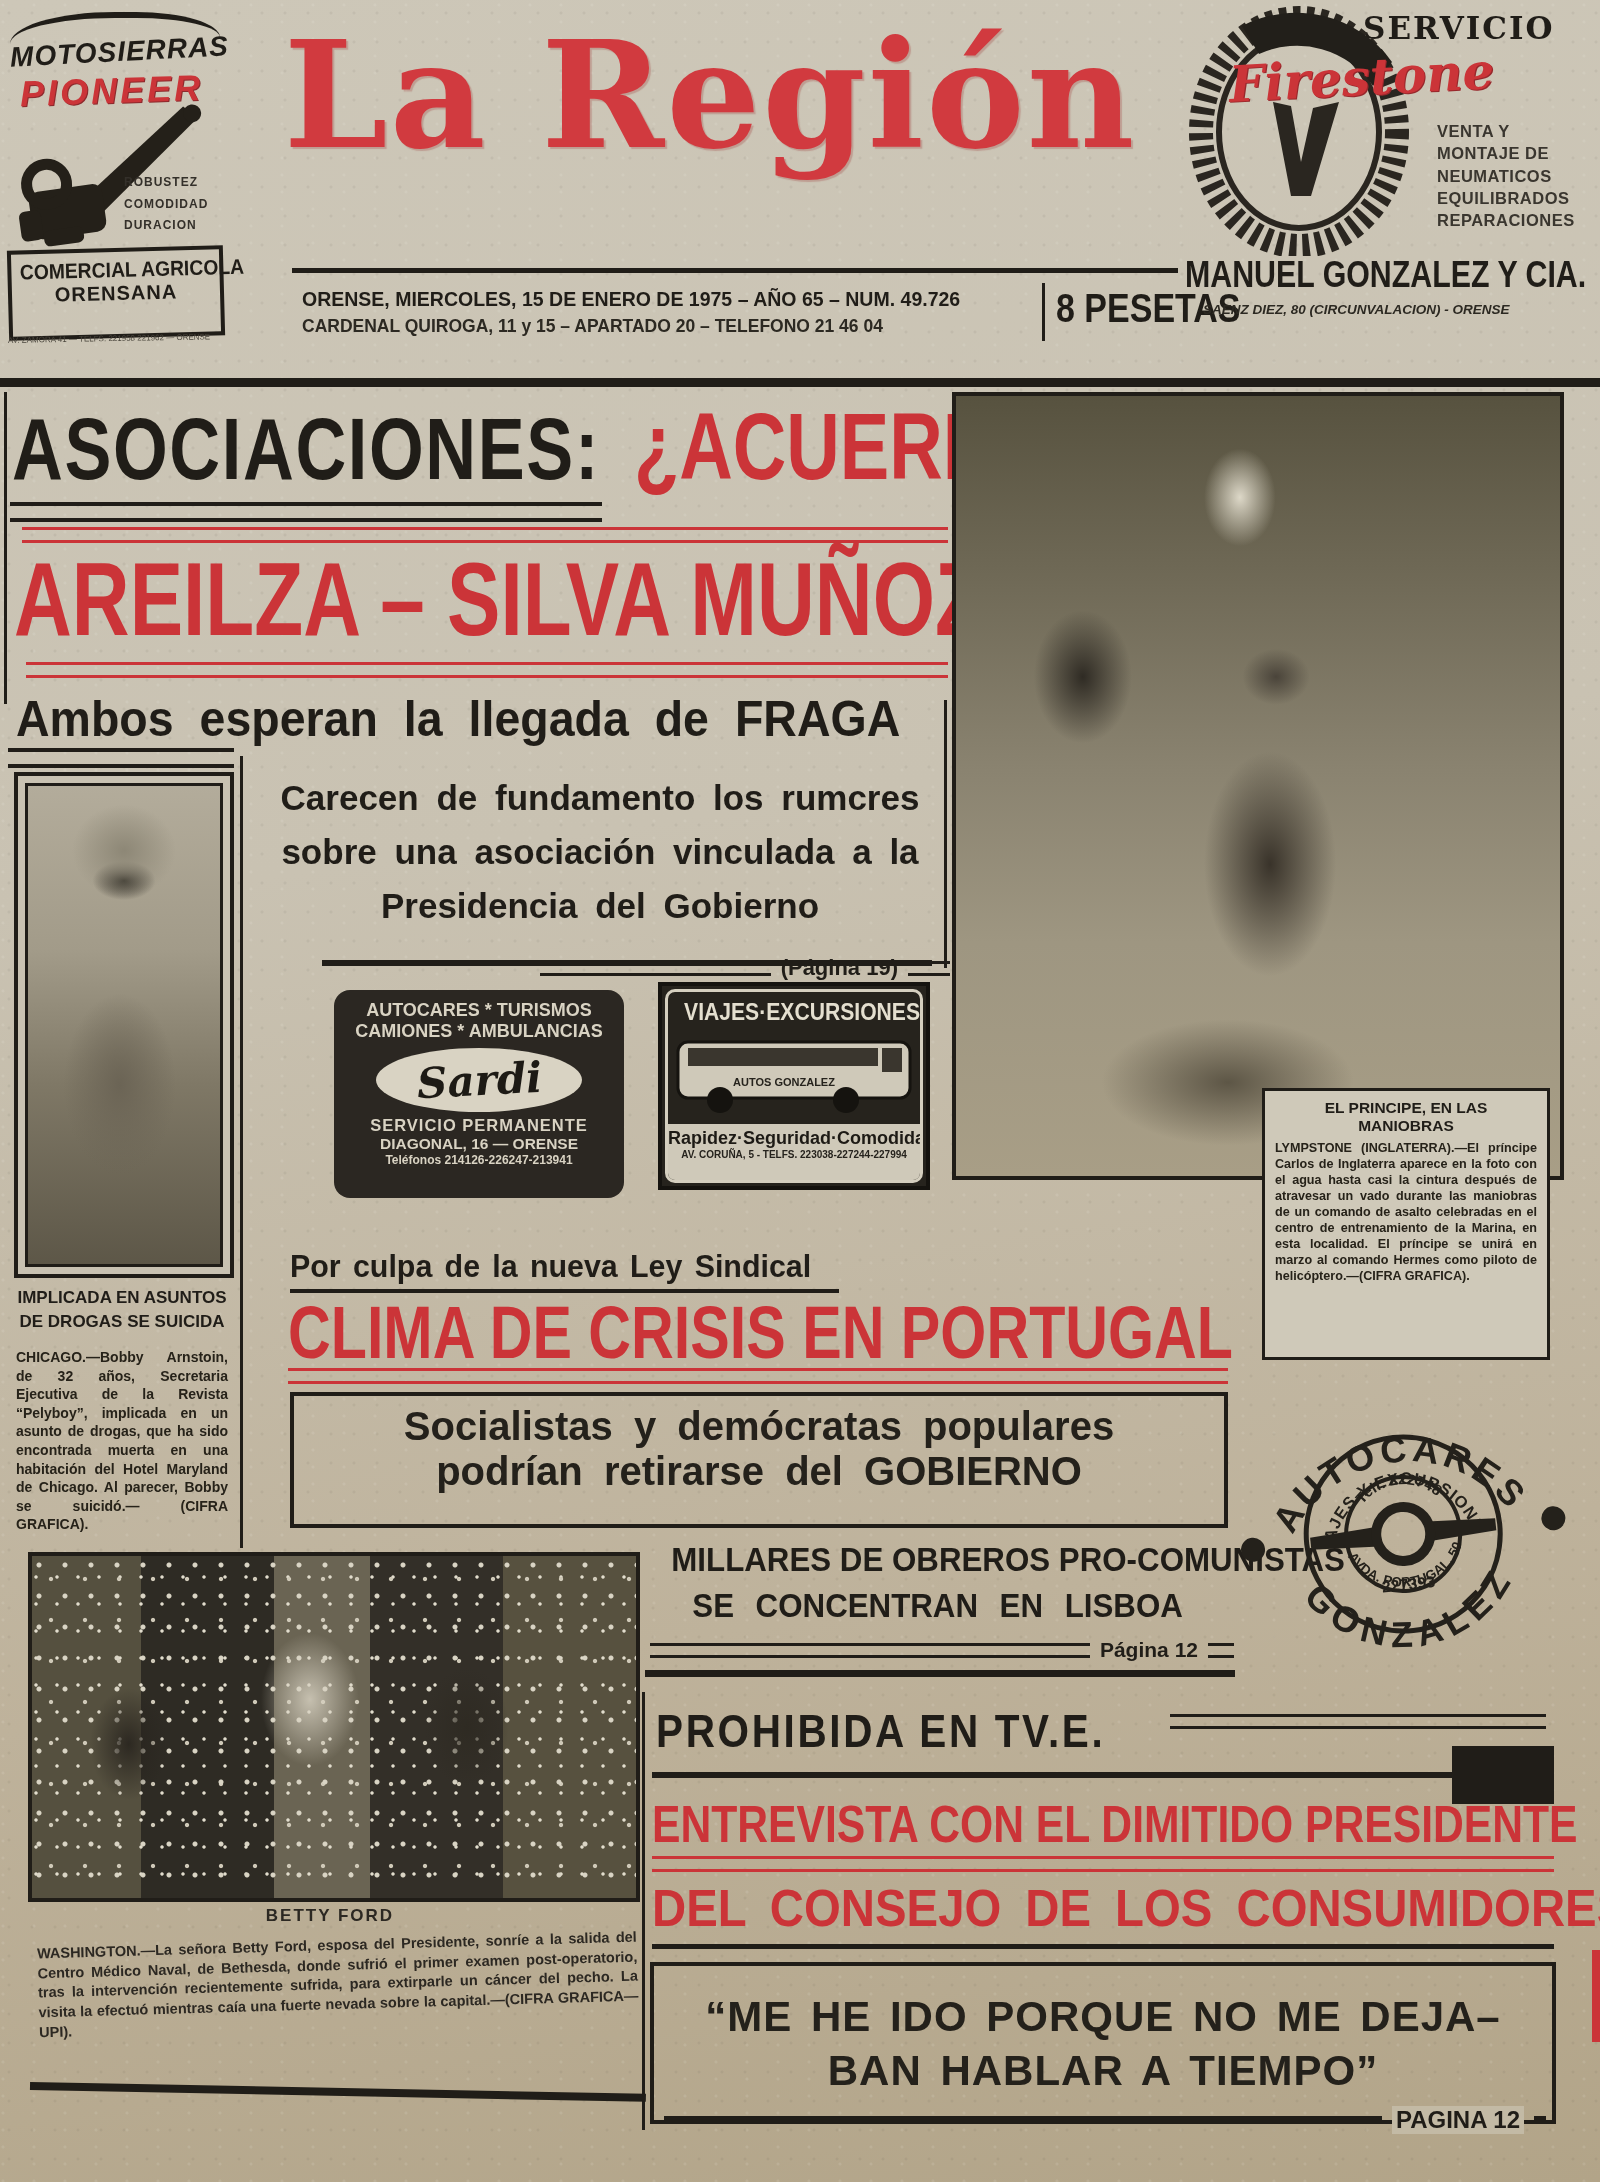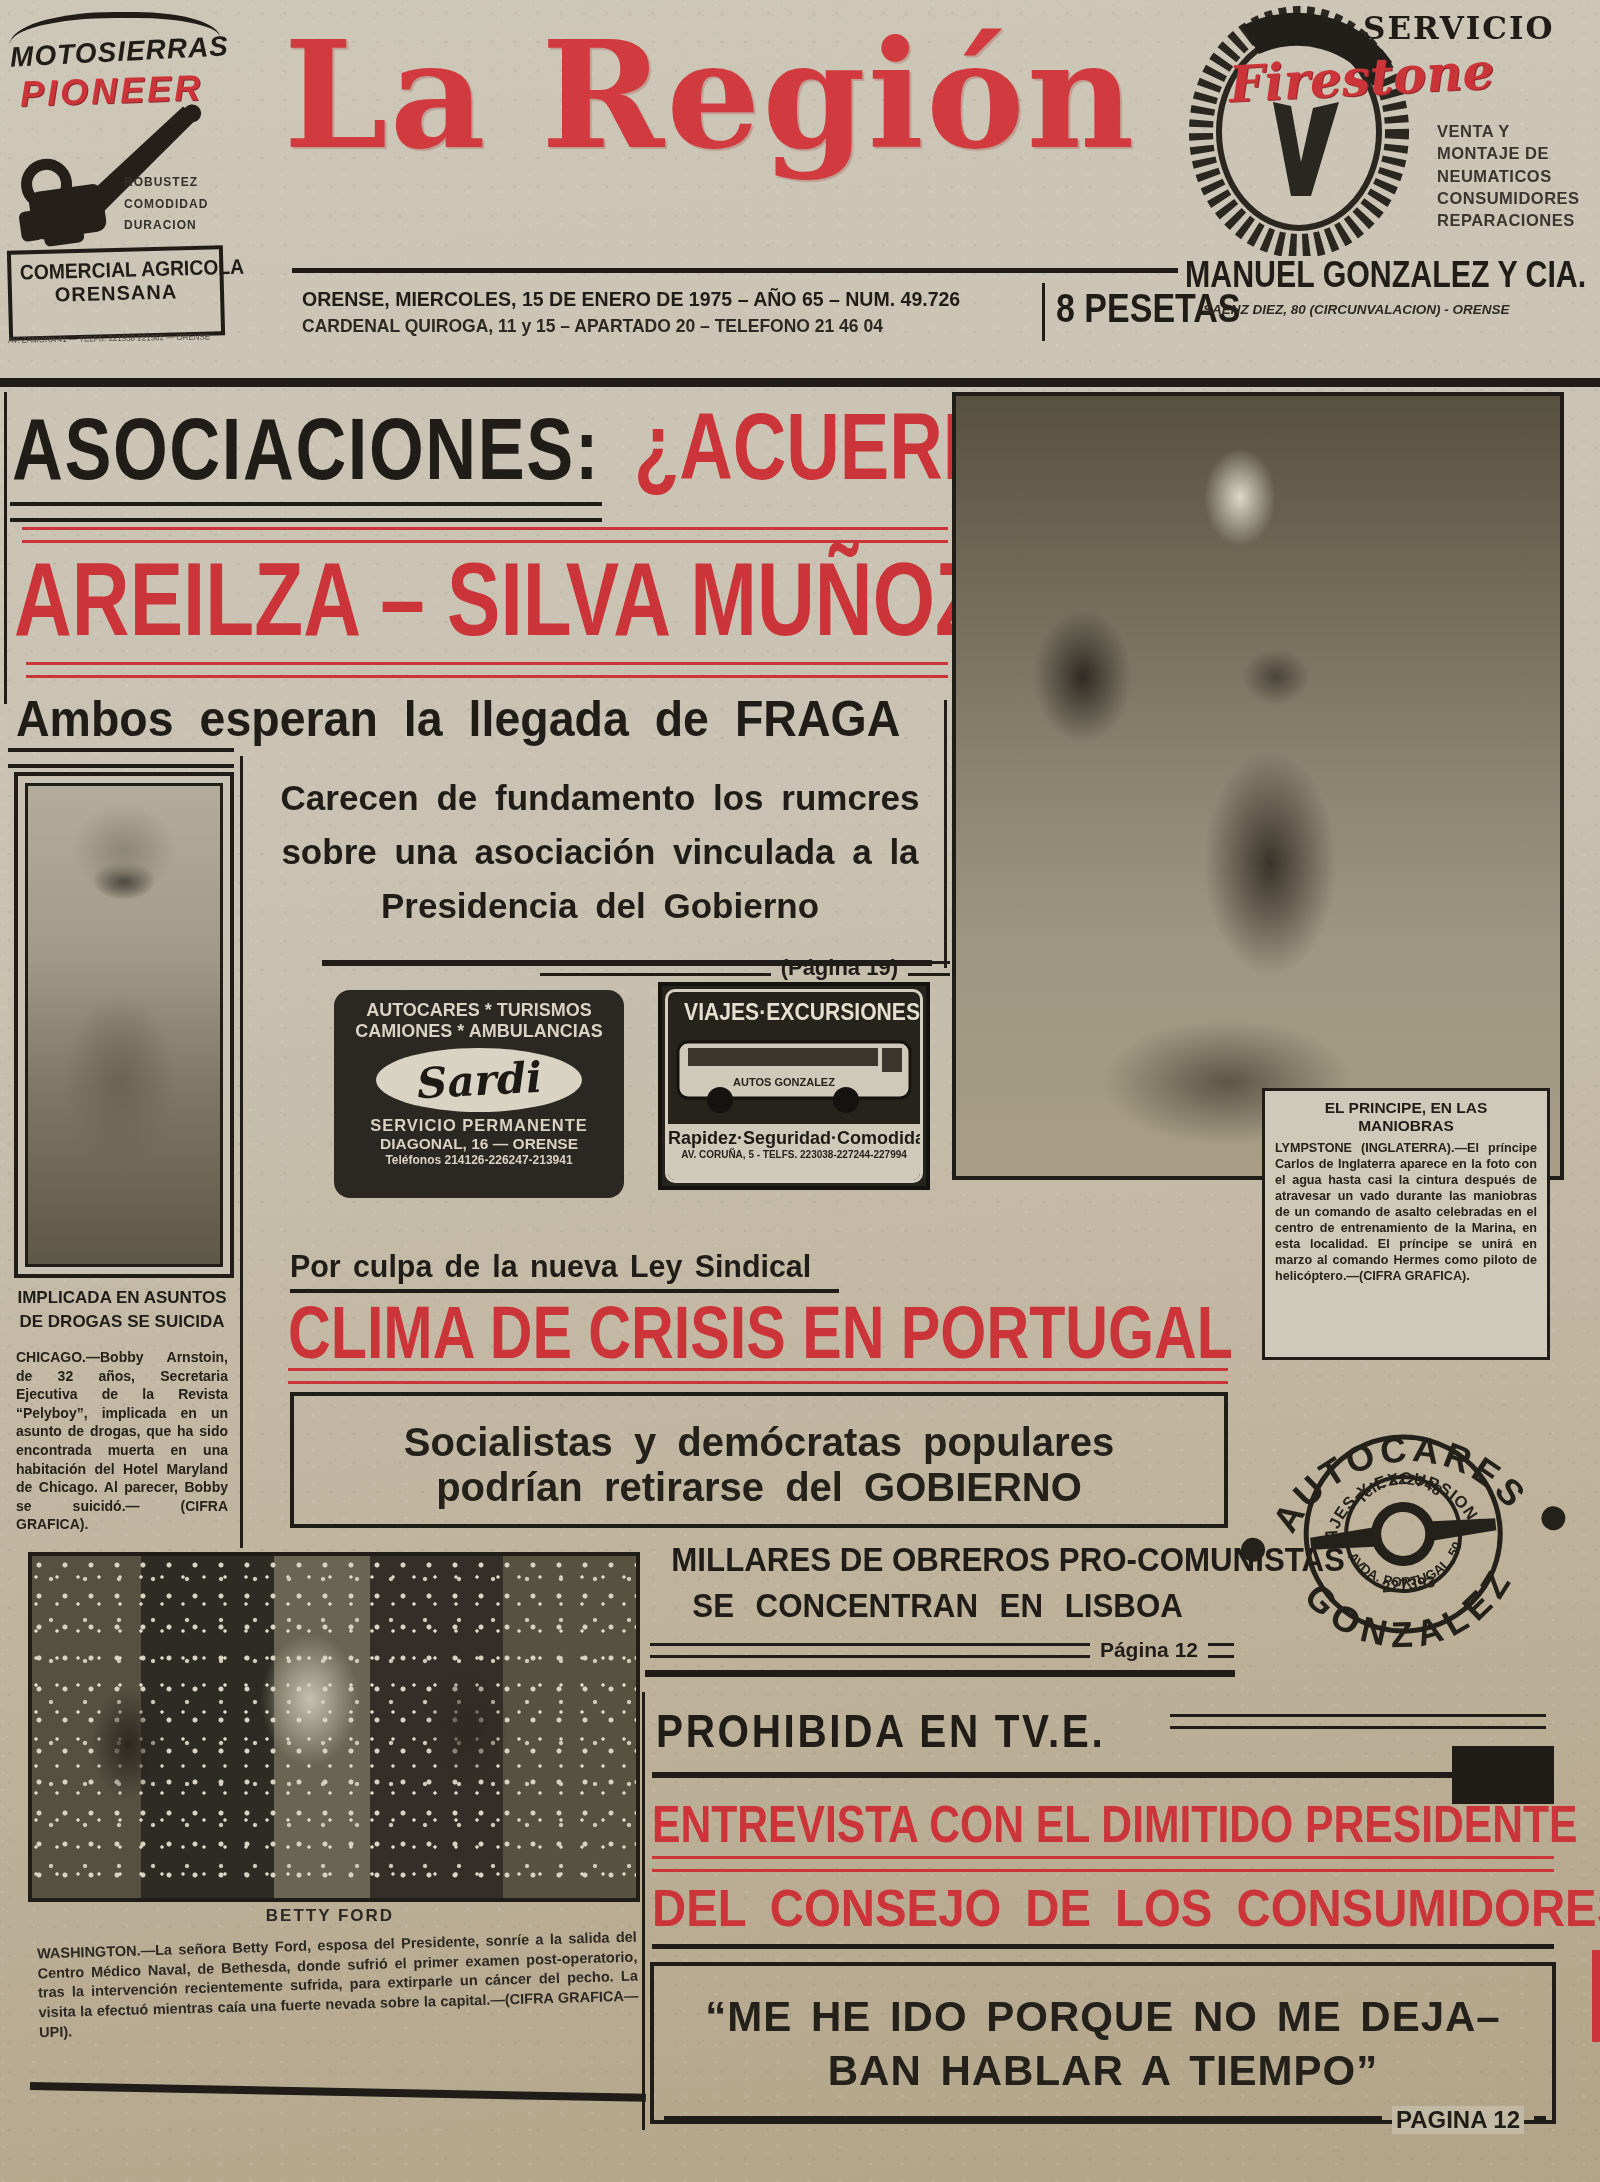--- a/index.html
+++ b/index.html
@@ -71,21 +71,21 @@
       <ellipse cx="112" cy="128" rx="98" ry="114" fill="none" stroke="#2a2620" stroke-width="24" stroke-dasharray="7 6"></ellipse>
       <ellipse cx="112" cy="128" rx="80" ry="96" fill="none" stroke="#2a2620" stroke-width="6"></ellipse>
       <path d="M55,22 A118 118 0 0 1 205 58 L186 82 A92 92 0 0 0 72 50 Z" fill="#221f1a"></path>
       <path d="M86,98 L104,192 L124,192 L152,98 L126,104 L114,158 L104,102 Z" fill="#2a2620"></path>
     </svg>
     <div class="abs serif b9 nw red" style="left:44px;top:46px;font-size:50px;font-style:italic;transform:rotate(-3deg);text-shadow:1px 1px 0 #97282c">Firestone</div>
     <div class="abs b7" style="left:252px;top:118px;font-size:16.5px;line-height:1.35;color:#3a362f;letter-spacing:.5px">
       <div>VENTA Y</div>
       <div>MONTAJE DE</div>
       <div>NEUMATICOS</div>
-      <div>CONSUMIDORES</div>
+      <div>EQUILIBRADOS</div>
       <div>REPARACIONES</div>
     </div>
     <div class="abs ctr" style="left:0;top:252px;width:412px;font-size:37px"><span class="cond b9" style="transform:scaleX(.82)">MANUEL GONZALEZ Y CIA.</span></div>
     <div class="abs b7 nw" style="left:18px;top:300px;font-size:13.5px;font-style:italic;color:#2c2922">SAENZ DIEZ, 80 (CIRCUNVALACION) - ORENSE</div>
   </div>
 
   <div class="abs hr" style="left:0;top:378px;width:1600px;height:9px"></div>
   <div class="abs hr" style="left:4px;top:392px;width:3px;height:312px"></div>
 
   <div class="abs" style="left:12px;top:398px;font-size:88px"><span class="cond b9" style="transform:scaleX(.80);letter-spacing:2px">ASOCIACIONES:</span></div>
@@ -168,21 +168,21 @@
   <div class="abs capbox" style="left:1262px;top:1088px;width:288px;height:272px;padding:8px 10px;box-sizing:border-box">
     <div class="ctr b9" style="font-size:15.5px">EL PRINCIPE, EN LAS</div>
     <div class="ctr b9" style="font-size:15.5px">MANIOBRAS</div>
     <div class="just b7" style="margin-top:6px;font-size:12.6px;line-height:1.27;color:#262219">LYMPSTONE (INGLATERRA).—El príncipe Carlos de Inglaterra aparece en la foto con el agua hasta casi la cintura después de atravesar un vado durante las maniobras de un comando de asalto celebradas en el centro de entrenamiento de la Marina, en esta localidad. El príncipe se unirá en marzo al comando Hermes como piloto de helicóptero.—(CIFRA GRAFICA).</div>
   </div>
 
   <div class="abs red" style="left:288px;top:1290px;font-size:74px"><span class="cond b9" style="transform:scaleX(.80)">CLIMA DE CRISIS EN PORTUGAL</span></div>
   <div class="abs" style="left:290px;top:1248px;font-size:32px;border-bottom:4px solid #201d18;padding-bottom:4px"><span class="cond b9" style="transform:scaleX(.95);word-spacing:4px">Por culpa de la nueva Ley Sindical</span></div>
   <div class="abs drr" style="left:288px;top:1368px;width:940px"></div>
 
-  <div class="abs ctr" style="left:290px;top:1392px;width:938px;height:136px;border:4px solid #201d18;box-sizing:border-box;padding-top:24px">
+  <div class="abs ctr" style="left:290px;top:1392px;width:938px;height:136px;border:4px solid #201d18;box-sizing:border-box;padding-top:8px">
     <div class="b7 nw" style="font-size:40px;word-spacing:10px;color:#24211b">Socialistas y demócratas populares</div>
     <div class="b7 nw" style="font-size:40px;word-spacing:10px;color:#24211b">podrían retirarse del GOBIERNO</div>
   </div>
 
   <div class="abs ctr" style="left:642px;top:1540px;width:592px;font-size:34px"><span class="cond b9" style="transform:scaleX(.92);transform-origin:50% 0">MILLARES DE OBREROS PRO-COMUNISTAS</span></div>
   <div class="abs ctr" style="left:642px;top:1586px;width:592px;font-size:34px"><span class="cond b9" style="transform:scaleX(.92);transform-origin:50% 0;word-spacing:14px">SE CONCENTRAN EN LISBOA</span></div>
 
   <div class="abs rowline" style="left:650px;top:1638px;width:584px">
     <div class="dr" style="flex:1;border-top-width:3px;border-bottom-width:3px;height:9px"></div>
     <div class="b9 nw" style="font-size:21px">Página 12</div>

